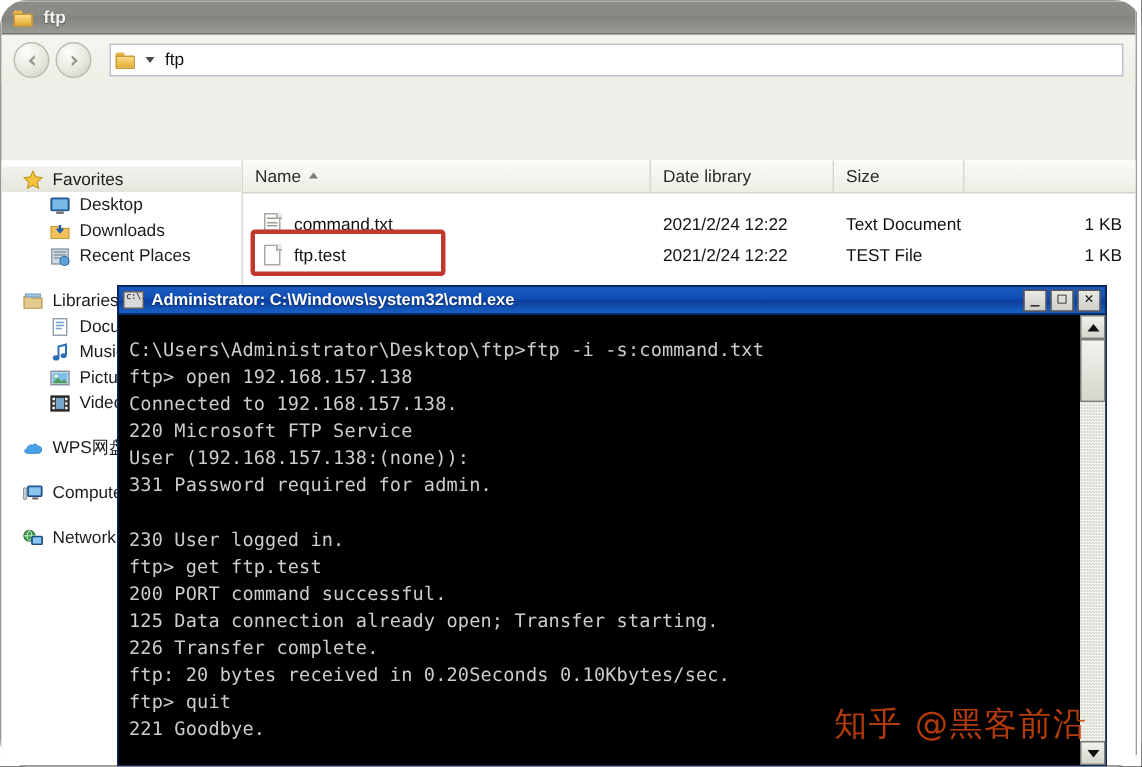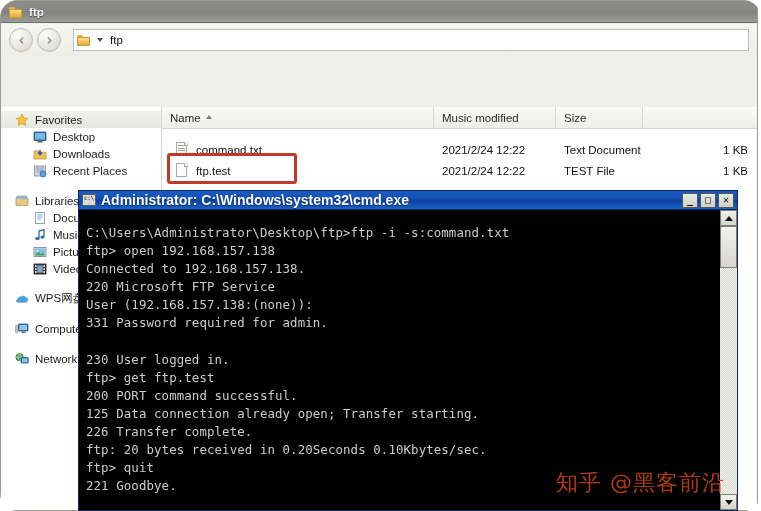--- a/index.html
+++ b/index.html
@@ -192,21 +192,21 @@
     width:14px;height:12px;margin-left:3px;flex:0 0 14px;
     background:#d9d9d9;border:1px solid #5e5e5e;box-sizing:border-box;
     position:relative;
   }
   .cmd-ico:before{
     content:"c:\\.";position:absolute;left:1px;top:-1px;
     font-family:"DejaVu Sans Mono","Liberation Mono",monospace;
     font-size:6px;color:#1c1c1c;letter-spacing:-0.3px;
   }
   .cmd-title-text{
-    margin-left:5px;color:#fff;font-size:14px;font-weight:bold;
+    margin-left:5px;color:#fff;font-size:11px;font-weight:bold;
     text-shadow:0 1px 1px rgba(0,0,0,.45);white-space:nowrap;
   }
   .cmd-btns{margin-left:auto;display:flex;align-items:center;padding-right:3px;gap:2px;}
   .cmd-btn{
     width:16px;height:15px;box-sizing:border-box;
     background:linear-gradient(to bottom,#e9e9e4 0%,#cfcfc8 100%);
     border:1px solid #55555a;
     display:flex;align-items:center;justify-content:center;
     font-family:"DejaVu Sans Mono","Liberation Mono",monospace;
     font-size:10px;color:#111;line-height:1;font-weight:bold;
@@ -440,21 +440,21 @@
         </div>
       </div>
 
       <div class="listpane">
         <div class="list-head">
           <div class="lh-cell" style="width:272px">
             <span>Name</span>
             <span class="sort-asc"></span>
           </div>
           <div class="lh-cell" style="width:122px">
-            <span>Music modified</span>
+            <span>Date library</span>
           </div>
           <div class="lh-cell" style="width:87px">
             <span>Size</span>
           </div>
         </div>
 
         <div class="list-rows">
 
           <div class="list-row">
             <div class="lr-cell lr-name" style="width:272px">

